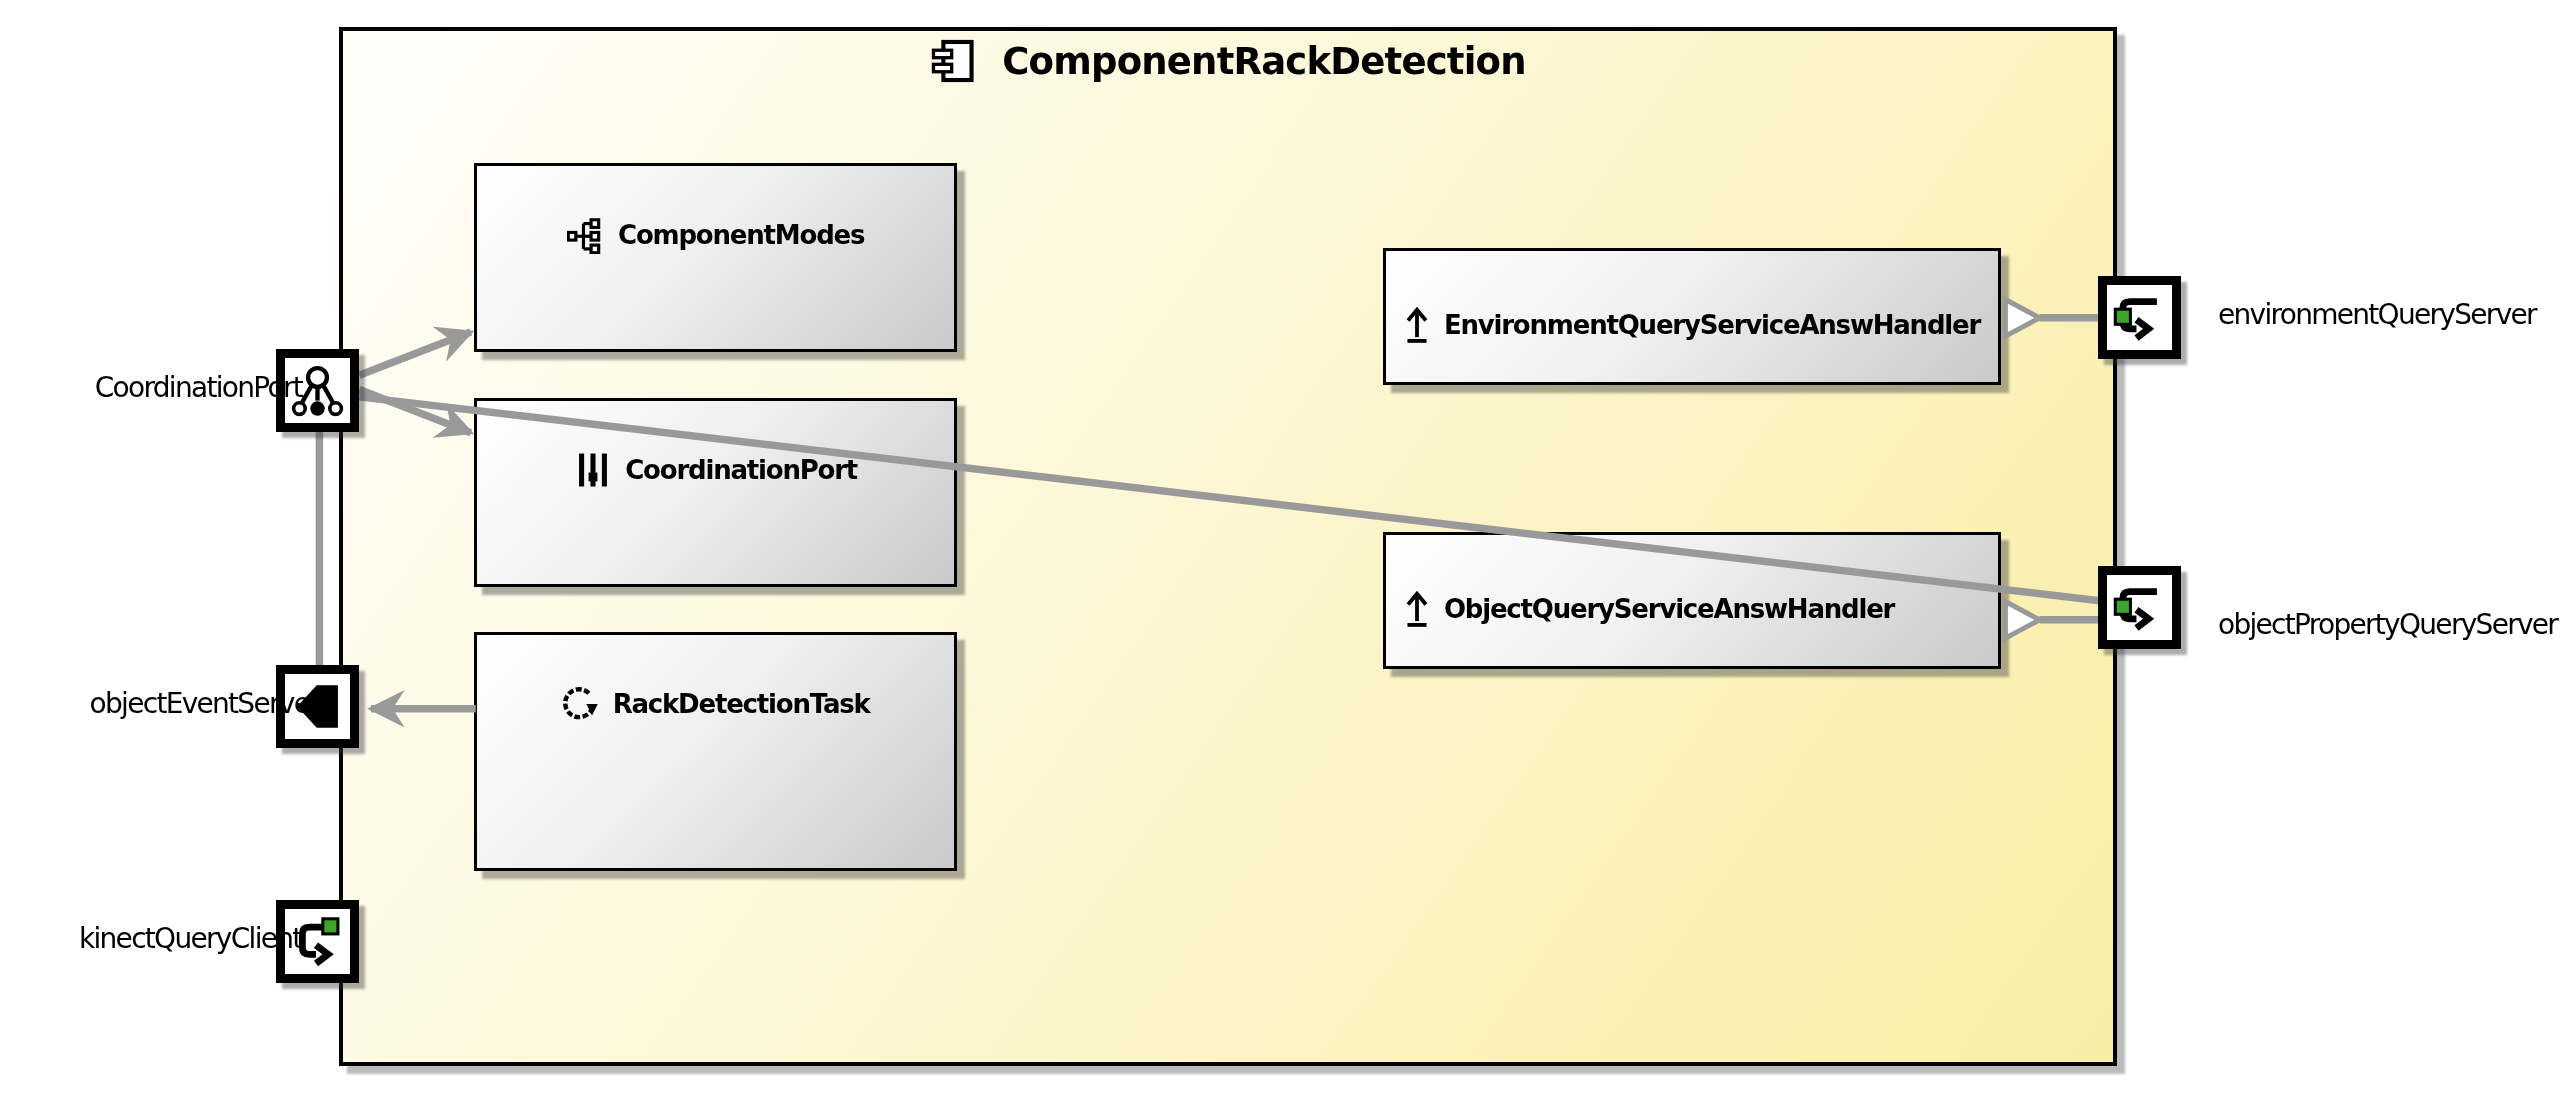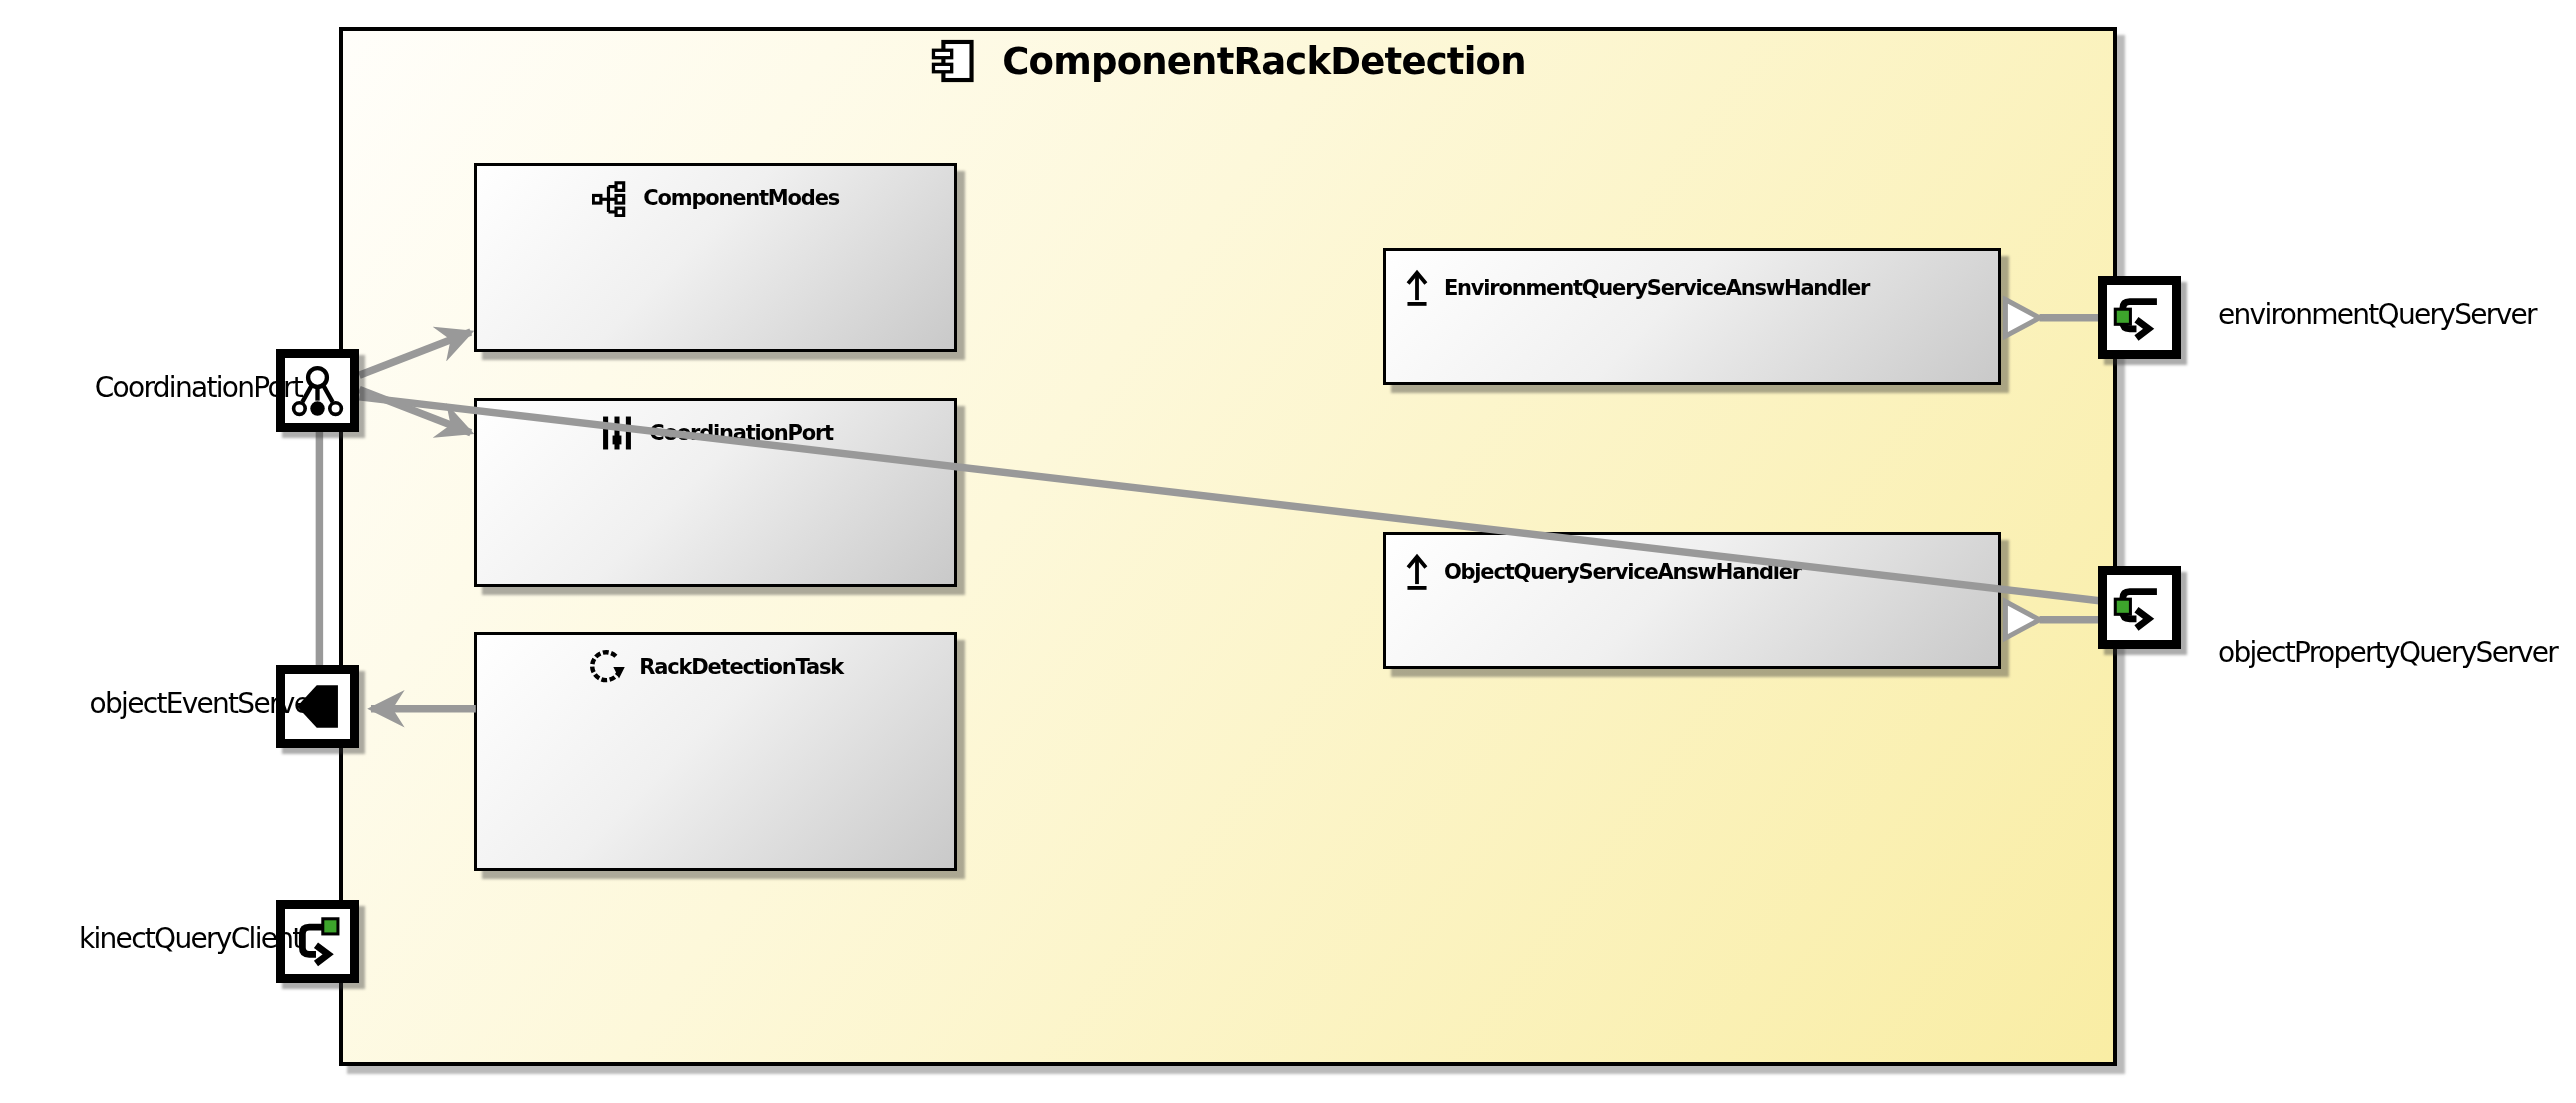--- a/index.html
+++ b/index.html
@@ -22,21 +22,21 @@
     font-size:37px; font-weight:bold; letter-spacing:-0.8px; white-space:nowrap;
   }
   
   .node{
     position:absolute; box-sizing:border-box; border:3.3px solid #000;
     background:linear-gradient(135deg,#ffffff 0%,#f0f0f0 45%,#c9c9c9 100%);
     box-shadow:7.5px 7.5px 2.5px rgba(50,50,50,0.4);
   }
   .node-head{
     display:flex; align-items:center; gap:13.3px;
-    font-weight:bold; font-size:21px; letter-spacing:-1.2px; white-space:nowrap;
+    font-weight:bold; font-size:26px; letter-spacing:-1.2px; white-space:nowrap;margin-top:37px;
   }
   .node-head.center{ justify-content:center; padding-top:13.3px; }
   .node-head.left{ padding:16.6px 0 0 16.6px; }
   
   .port{
     position:absolute; width:83px; height:83px; box-sizing:border-box;
     border:9.1px solid #000; background:#fff;
     display:flex; align-items:center; justify-content:center;
     box-shadow:5.8px 5.8px 2.5px rgba(50,50,50,0.4);
     z-index:20;
@@ -186,16 +186,16 @@
   </div>
   <div class="port-label" style="left:2186px;top:298px;">environmentQueryServer</div>
 
   <div class="port" style="left:2098px;top:566px;">
     <svg class="icon" width="53" height="53" viewBox="0 0 70 70">
       <path d="M 58,14 H 22 Q 13,14 13,23 V 41 Q 13,50 22,50 H 31" fill="none" stroke="#000" stroke-width="9"></path>
       <polyline points="31,38 47,50 31,62" fill="none" stroke="#000" stroke-width="9"></polyline>
       <rect x="3" y="24" width="20" height="20" fill="#3DA52C" stroke="#000" stroke-width="4"></rect>
     </svg>
   </div>
-  <div class="port-label" style="left:2186px;top:636px;">objectPropertyQueryServer</div>
+  <div class="port-label" style="left:2186px;top:608px;">objectPropertyQueryServer</div>
 
 </div>
 
 
 </body></html>

